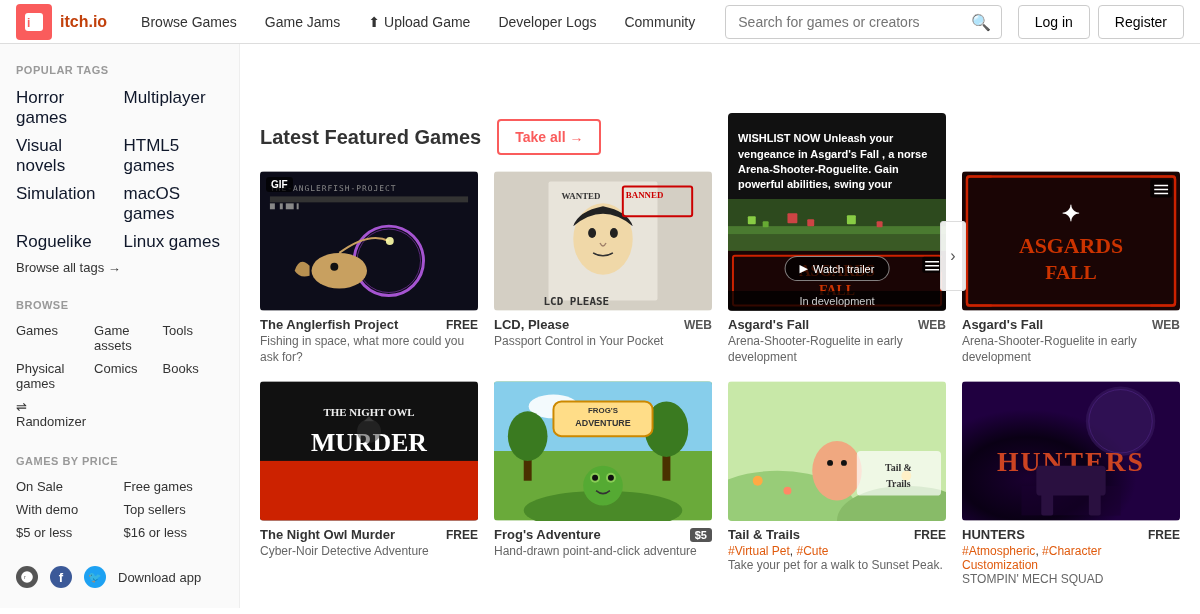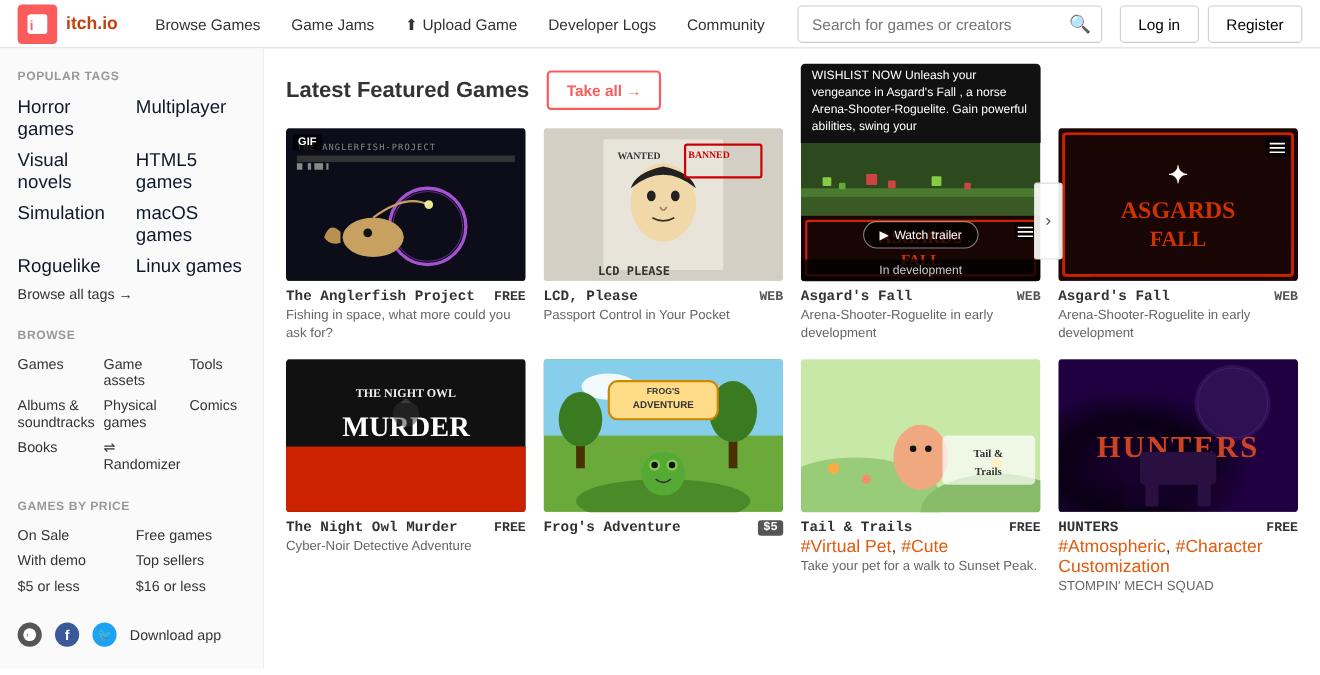--- a/index.html
+++ b/index.html
@@ -16,21 +16,21 @@
     .nav-links { display: flex; align-items: center; gap: 0; }
     .nav-link { padding: 0 14px; height: 44px; display: flex; align-items: center; font-size: 14px; color: #333; cursor: pointer; text-decoration: none; white-space: nowrap; }
     .nav-link.upload { display: flex; align-items: center; gap: 4px; }
     .search-bar { flex: 1; margin: 0 16px; position: relative; }
     .search-bar input { width: 100%; height: 34px; padding: 0 36px 0 12px; border: 1px solid #ccc; border-radius: 4px; font-size: 14px; color: #666; }
     .search-icon { position: absolute; right: 10px; top: 50%; transform: translateY(-50%); color: #999; font-size: 16px; }
     .auth-buttons { display: flex; gap: 8px; }
     .auth-btn { height: 34px; padding: 0 16px; border: 1px solid #ccc; border-radius: 4px; background: #fff; cursor: pointer; font-size: 14px; white-space: nowrap; }
 
     
-    .main-layout { display: flex; }
+    .main-layout { display: flex; align-items: flex-end; }
 
     
     .sidebar { width: 240px; min-width: 240px; padding: 20px 16px; border-right: 1px solid #eee; background: #fafafa; }
     .sidebar-section { margin-bottom: 24px; }
     .sidebar-section-title { font-size: 11px; font-weight: 700; color: #999; text-transform: uppercase; letter-spacing: 0.5px; margin-bottom: 10px; }
     .tag-grid { display: grid; grid-template-columns: 1fr 1fr; gap: 4px 8px; }
     .tag-link { color: #0f172a; cursor: pointer; font-size: 17px; padding: 2px 0; }
     .browse-all { display: flex; align-items: center; gap: 4px; margin-top: 6px; font-size: 13px; color: #333; cursor: pointer; }
     .browse-grid { display: grid; grid-template-columns: 1fr 1fr 1fr; gap: 4px 8px; }
     .browse-link { color: #333; cursor: pointer; font-size: 13px; padding: 2px 0; }
@@ -46,28 +46,28 @@
     
     .featured-header { display: flex; align-items: center; gap: 16px; margin-bottom: 16px; }
     .featured-title { font-size: 20px; font-weight: 700; color: #333; }
     .view-all-btn { padding: 8px 16px; border: 2px solid #fa5c5c; color: #fa5c5c; border-radius: 4px; background: #fff; cursor: pointer; font-size: 14px; font-weight: 600; display: flex; align-items: center; gap: 6px; }
 
     
     .games-grid { display: grid; grid-template-columns: repeat(4, 1fr); gap: 16px; }
     .game-card { cursor: pointer; }
     .game-gif-badge { position: absolute; top: 6px; left: 6px; background: rgba(0,0,0,0.7); color: #fff; font-size: 10px; font-weight: 700; padding: 2px 5px; border-radius: 3px; }
     .game-info { padding: 6px 0 0; }
-    .game-title-row { display: flex; justify-content: space-between; align-items: center; margin-bottom: 2px; font-family: Liberation Mono, monospace; }
+    .game-title-row { display: flex; justify-content: space-between; align-items: center; margin-bottom: 2px; }
     .game-name { font-weight: 700; font-size: 13px; color: #333; }
     .game-price { font-size: 12px; font-weight: 700; color: #555; }
     .game-price.free { color: #333; }
     .game-price.web-price { color: #555; }
     .game-price.paid { background: #555; color: #fff; padding: 1px 5px; border-radius: 3px; font-size: 11px; }
     .game-desc { font-size: 12px; color: #666; line-height: 1.3; }
-    .game-tags { font-size: 16px; margin-top: 2px; }
+    .game-tags { font-size: 12px; margin-top: 2px; }
     .game-tag { color: #e05b0e; cursor: pointer; }
 
     
     .overlay-card { position: relative; }
     .card-thumb-wrapper { position: relative; border-radius: 4px; overflow: hidden; height: 140px; }
 
     .games-section { position: relative; }
   </style>
 </head>
 <body>
@@ -124,21 +124,20 @@
       </div>
       <a class="browse-all">Browse all tags →</a>
     </div>
 
     <div class="sidebar-section">
       <div class="sidebar-section-title">BROWSE</div>
       <div class="browse-grid">
         <a class="browse-link">Games</a>
         <a class="browse-link">Game assets</a>
         <a class="browse-link">Tools</a>
-        <a class="browse-link">Albums &amp; soundtracks</a>
         <a class="browse-link">Physical games</a>
         <a class="browse-link">Comics</a>
         <a class="browse-link">Books</a>
         <a class="browse-link">⇌ Randomizer</a>
       </div>
     </div>
 
     <div class="sidebar-section">
       <div class="sidebar-section-title">GAMES BY PRICE</div>
       <div class="price-grid">
@@ -240,21 +239,21 @@
             <div class="game-title-row">
               <span class="game-name">LCD, Please</span>
               <span class="game-price web-price">WEB</span>
             </div>
             <div class="game-desc">Passport Control in Your Pocket</div>
           </div>
         </div>
 
         <div class="game-card overlay-card" style="position:relative;">
 
-          <div style="position:absolute;top:-58px;left:0;right:0;background:#111;color:#fff;padding:4px 10px 6px;border-radius:4px 4px 0 0;z-index:20;font-size:11px;line-height:1.4;">
+          <div style="position:absolute;top:-58px;left:0;right:0;background:#111;color:#fff;padding:18px 10px 6px;border-radius:4px 4px 0 0;z-index:20;font-size:11px;line-height:1.4;font-weight:bold;">
             <p>WISHLIST NOW Unleash your vengeance in Asgard's Fall , a norse Arena-Shooter-Roguelite. Gain powerful abilities, swing your</p>
           </div>
           <div class="card-thumb-wrapper">
             <svg width="100%" height="140" viewBox="0 0 220 140" xmlns="http://www.w3.org/2000/svg">
 
               <rect width="220" height="80" fill="#2d4a1e"></rect>
 
               <rect y="60" width="220" height="20" fill="#3a5a25"></rect>
               <rect y="55" width="220" height="8" fill="#4a7a30"></rect>
 
@@ -381,20 +380,21 @@
               <circle cx="102" cy="97" r="3" fill="#111"></circle>
               <circle cx="118" cy="97" r="3" fill="#111"></circle>
               <path d="M103 110 Q110 116 117 110" stroke="#333" stroke-width="1.5" fill="none"></path>
             </svg>
           </div>
           <div class="game-info">
             <div class="game-title-row">
               <span class="game-name">Frog's Adventure</span>
               <span class="game-price paid">$5</span>
             </div>
+            <div class="game-desc">Hand-drawn point-and-click adventure</div>
           </div>
         </div>
 
         <div class="game-card">
           <div class="card-thumb-wrapper">
             <svg width="100%" height="140" viewBox="0 0 220 140" xmlns="http://www.w3.org/2000/svg">
               <rect width="220" height="140" fill="#c8e8a8"></rect>
 
               <ellipse cx="50" cy="130" rx="80" ry="40" fill="#98cc78"></ellipse>
               <ellipse cx="180" cy="140" rx="70" ry="35" fill="#88bb68"></ellipse>

